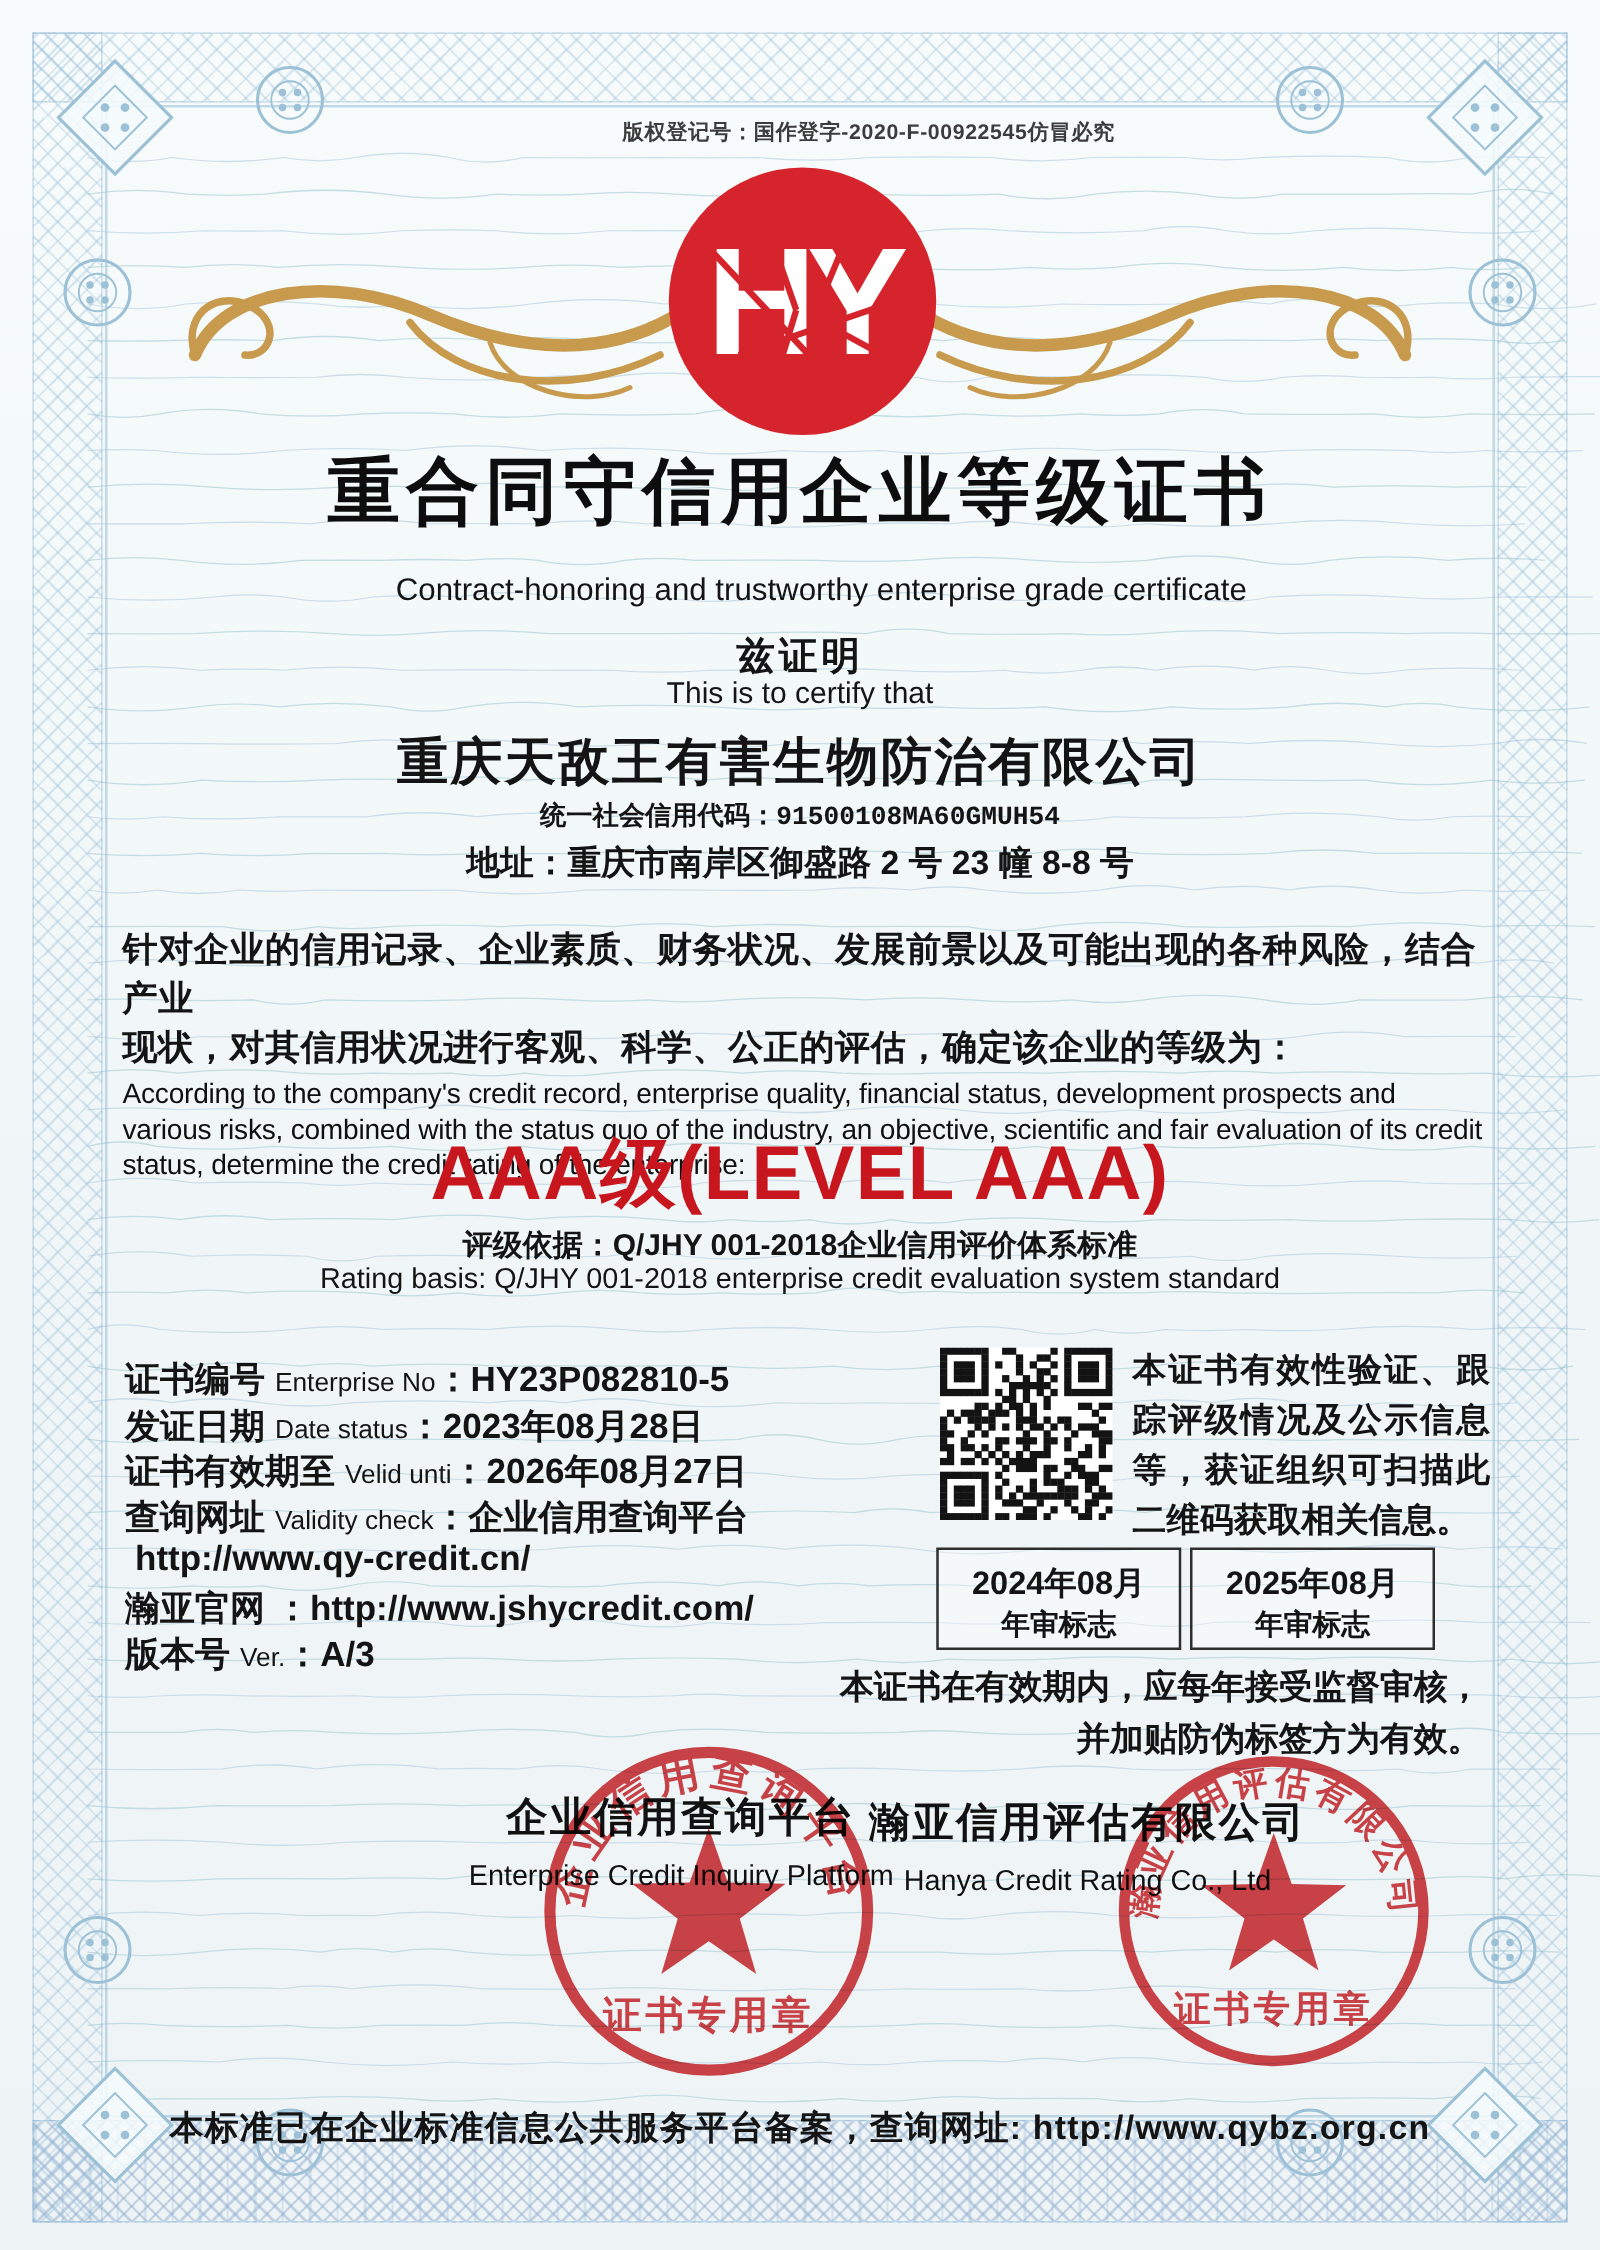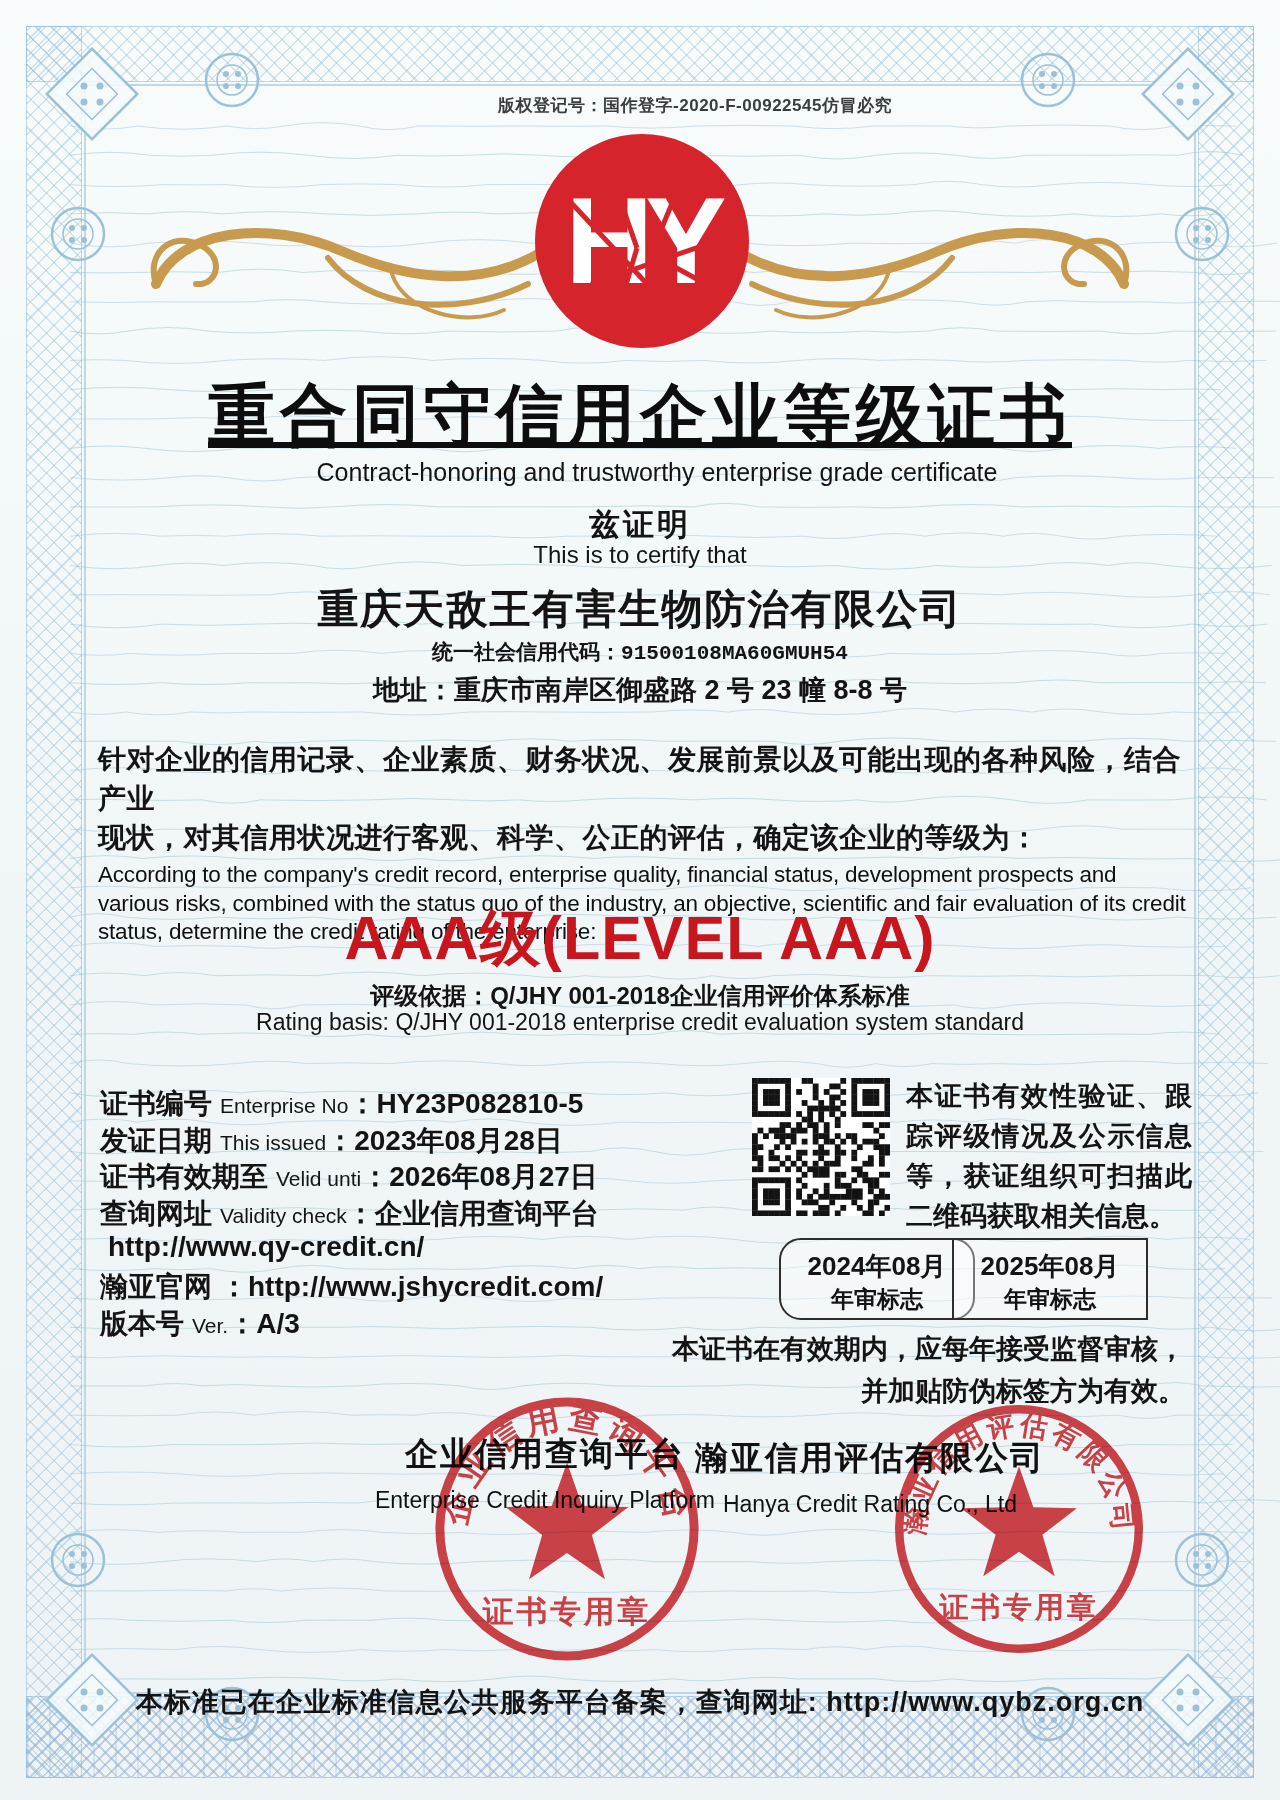--- a/index.html
+++ b/index.html
@@ -35,21 +35,21 @@
     border:2px solid rgba(150,190,215,.55); pointer-events:none; }
 
   
   #copyright { top:94px; left:375px; width:640px; text-align:center;
     font-size:17px; font-weight:600; color:#3c3c3c; letter-spacing:.5px; z-index:5; }
   #logo-svg  { left:533px; top:132px; width:218px; height:218px; z-index:4; }
   .flourish  { top:192px; width:400px; height:162px; z-index:3; }
   #flourish-left  { left:142px; }
   #flourish-right { left:738px; transform:scaleX(-1); }
 
-  #title-zh   { top:370px; font-size:67px; font-weight:800; letter-spacing:5px; color:#0d0d0d; z-index:5;text-decoration:underline; }
+  #title-zh   { top:355px; font-size:58px; font-weight:800; letter-spacing:5px; color:#0d0d0d; z-index:5; }
   #title-en   { top:458px; font-size:25px; font-weight:500; z-index:5;margin-left:34px; }
   #certify-zh { top:504px; font-size:31px; font-weight:600; letter-spacing:3px; z-index:5; }
   #certify-en { top:541px; font-size:24px; font-weight:500; z-index:5; }
   #company    { top:582px; font-size:41px; font-weight:900; letter-spacing:2px; z-index:5; }
   #credit-code{ top:638px; font-size:21px; font-weight:700; z-index:5;font-family:Liberation Mono, monospace; }
   #address    { top:672px; font-size:27px; font-weight:700; z-index:5; }
 
   #intro { left:98px; top:740px; width:1092px; z-index:5; }
   .intro-zh { font-size:28px; font-weight:600; line-height:39px; letter-spacing:.5px; }
   .intro-en { margin-top:4px; font-size:22.5px; line-height:28.5px; letter-spacing:-0.2px; color:#101010; }
@@ -63,21 +63,21 @@
   .dzh  { font-size:28px; font-weight:600; }
   .den  { font-size:21px; font-weight:400; margin-left:8px; }
   .dval { font-size:28px; font-weight:600; }
 
   #qr-box { left:752px; top:1078px; width:138px; height:138px; background:#fff; z-index:5; }
   #qr-note { left:906px; top:1076px; width:286px; font-size:27px; line-height:40px;
     font-weight:600; text-align:justify; z-index:5; }
 
   .annual-box { top:1238px; width:192px; height:78px; border:2.5px solid #2e2e2e;
     background:rgba(255,255,255,.35); text-align:center; z-index:5; }
-  #annual-0 { left:779px;border-radius:22px; } #annual-1 { left:952px; }
+  #annual-0 { left:749px; } #annual-1 { left:952px; }
   .ab1 { margin-top:9px; font-size:26px; font-weight:600; }
   .ab2 { margin-top:0; font-size:23px; font-weight:600; }
 
   #supervision { right:95px; top:1328px; text-align:right; font-size:27px;
     font-weight:600; line-height:42px; z-index:5; }
 
   .seal-text { text-align:center; z-index:6; }
   #seal-text-0 { left:330px; top:1432px; width:430px; }
   #seal-text-1 { left:650px; top:1436px; width:440px; }
   .seal-zh { font-size:33px; font-weight:800; letter-spacing:2px; color:#111; }
@@ -305,21 +305,21 @@
   <div class="abs ctr" id="basis-en">Rating basis: Q/JHY 001-2018 enterprise credit evaluation system standard</div>
 
   <div class="abs" id="details">
     <div class="drow">
       <span class="dzh">证书编号</span>
       <span class="den">Enterprise No</span>
       <span class="dval">：HY23P082810-5</span>
     </div>
     <div class="drow">
       <span class="dzh">发证日期</span>
-      <span class="den">This issued</span>
+      <span class="den">Date status</span>
       <span class="dval">：2023年08月28日</span>
     </div>
     <div class="drow">
       <span class="dzh">证书有效期至</span>
       <span class="den">Velid unti</span>
       <span class="dval">：2026年08月27日</span>
     </div>
     <div class="drow">
       <span class="dzh">查询网址</span>
       <span class="den">Validity check</span>

